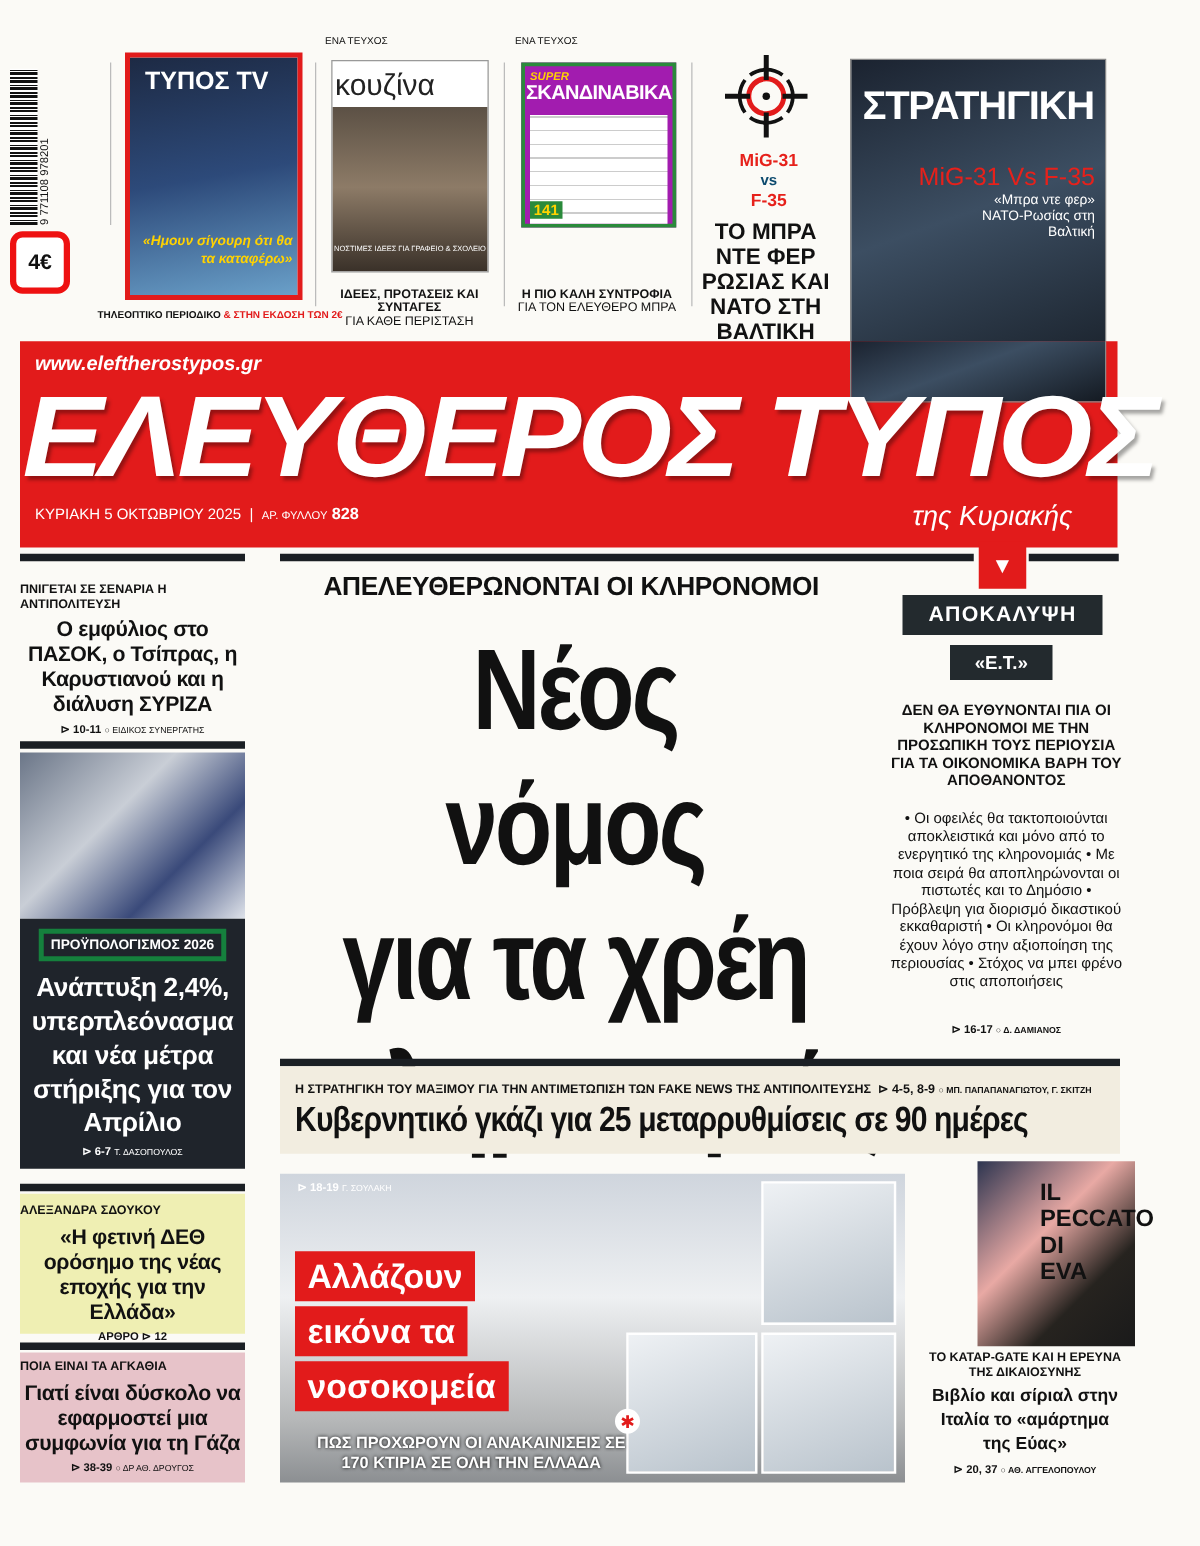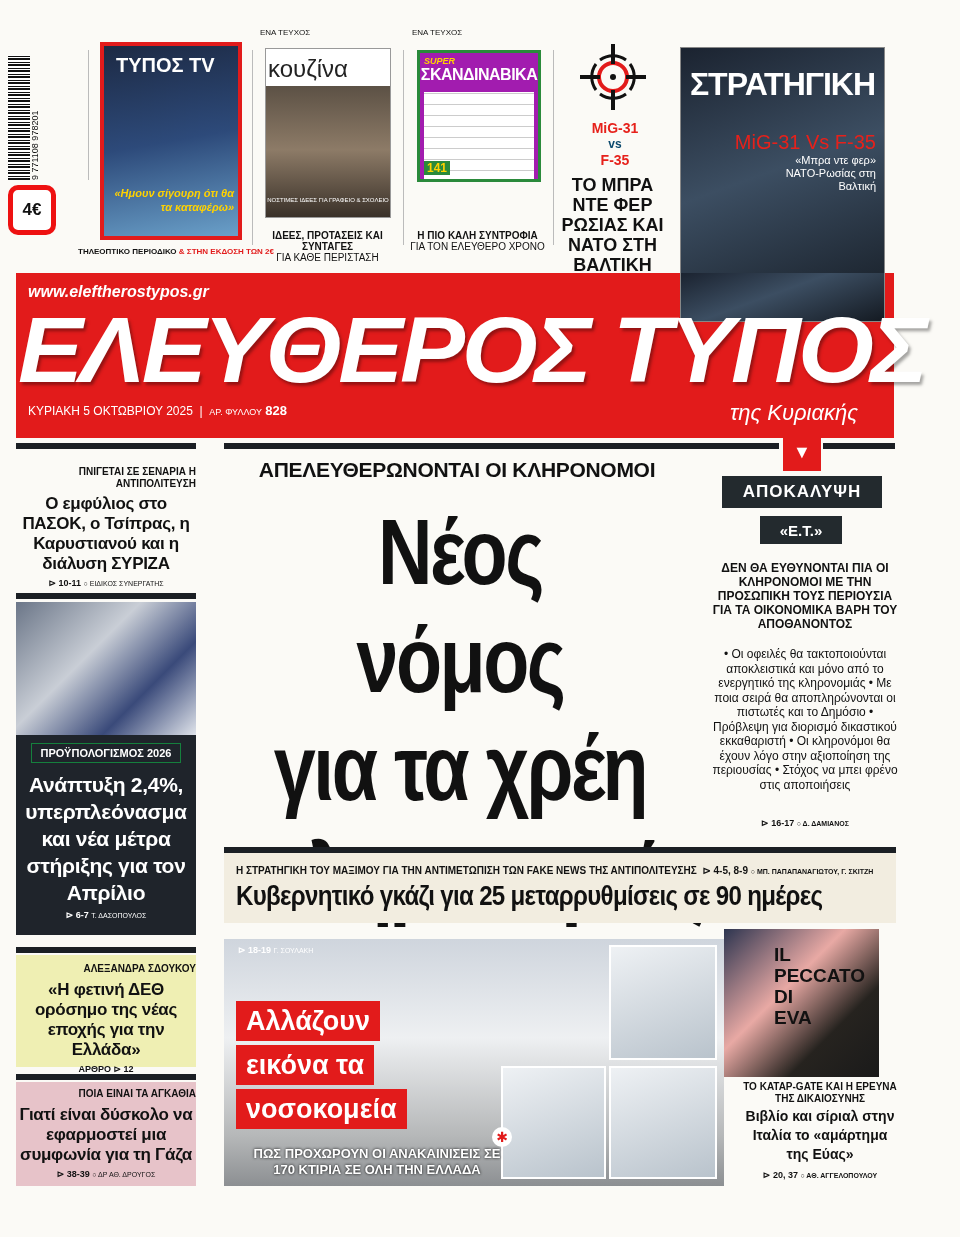--- a/index.html
+++ b/index.html
@@ -26,27 +26,27 @@
 .strat-mig{color:#e6211b;font-weight:normal;font-size:20px;text-align:right;padding-right:8px;margin-top:28px}
 .strat-sub{color:#fff;font-size:11px;text-align:right;padding-right:8px;line-height:13px}
 .target{left:578px;top:42px;width:70px;height:70px}
 .mig{left:560px;top:120px;width:110px;text-align:center;color:#e6211b;font-weight:bold;font-size:14px;line-height:16px}
 .mig .vs{color:#0c4a6e;font-size:12px}
 .mig-h{left:555px;top:175px;width:115px;text-align:center;font-weight:bold;font-size:18px;line-height:20px}
 
 .rule{height:6px;background:#1b1f24}
 
 .lbox{left:16px;width:180px}
-.kicker{text-align:right;font-weight:bold;font-size:10px;line-height:12px}
+.kicker{text-align:left;font-weight:bold;font-size:10px;line-height:12px}
 .lhead{text-align:center;font-weight:bold;font-size:17px;line-height:20px;letter-spacing:-.3px}
 .ref{text-align:center;font-size:9px;font-weight:bold;margin-top:4px}
 .ref .au{font-weight:normal;font-size:7px}
 .photo{background:linear-gradient(135deg,#6b7688,#c9ced6 40%,#3a4a7a 70%,#dfe3ea);}
 .budget{left:16px;top:735px;width:180px;height:200px;background:#1f242b;color:#fff}
-.budget .tag{margin:8px auto 0;width:150px;border:1px solid #15803d;text-align:center;font-size:11px;font-weight:bold;padding:3px 0}
+.budget .tag{margin:8px auto 0;width:150px;border:4px solid #15803d;text-align:center;font-size:11px;font-weight:bold;padding:3px 0}
 .budget .lhead{color:#fff;font-size:21px;line-height:27px;margin-top:8px}
 .yellow{background:#efefb3}
 .pink{background:#e7c3c9}
 
 .kick-c{left:232px;top:458px;width:450px;text-align:center;font-weight:bold;font-size:21px;letter-spacing:-.3px}
 .mainhead{left:225px;top:498px;width:470px;text-align:center;font-weight:bold;font-size:92px;line-height:108px;letter-spacing:-3px;transform:scaleX(.82);transform-origin:center top}
 
 .tri{left:783px;top:433px;width:38px;height:38px;background:#e21b1b;display:flex;align-items:center;justify-content:center;color:#fff;font-size:18px}
 .apok{left:722px;top:476px;width:160px;height:32px;background:#232a2e;color:#fff;font-weight:bold;font-size:17px;display:flex;align-items:center;justify-content:center;letter-spacing:1px}
 .et{left:760px;top:516px;width:82px;height:28px;background:#232a2e;color:#fff;font-weight:bold;font-size:15px;display:flex;align-items:center;justify-content:center}
@@ -57,21 +57,21 @@
 .band{left:224px;top:853px;width:672px;height:70px;background:#f2ede0}
 .band-k{left:236px;top:865px;font-weight:bold;font-size:10px}
 .band-h{left:236px;top:880px;font-weight:bold;font-size:28px;letter-spacing:-.8px;transform:scaleX(.86);transform-origin:left}
 
 .hosp{left:224px;top:939px;width:500px;height:247px;background:linear-gradient(180deg,#cfd5dd,#eef0f2 40%,#b5b7b8 80%,#8c8f92)}
 .hosp .h{position:absolute;left:12px;background:#e21b1b;color:#fff;font-weight:bold;font-size:27px;padding:0 10px;line-height:40px}
 .hosp .sm{position:absolute;border:2px solid #fff;background:linear-gradient(160deg,#eef1f4,#b9c3cc)}
 .hosp .cap{position:absolute;left:18px;top:207px;width:270px;text-align:center;color:#fff;font-weight:bold;font-size:13px;line-height:16px;text-shadow:0 0 3px #000}
 .hosp .r{position:absolute;left:14px;top:6px;color:#fff;font-size:9px;font-weight:bold}
 
-.eva{left:724px;top:929px;width:155px;height:148px;background:linear-gradient(135deg,#2d3550,#e8a9a4 40%,#26231f 70%,#1a1a1a)}
+.eva{left:782px;top:929px;width:126px;height:148px;background:linear-gradient(135deg,#2d3550,#e8a9a4 40%,#26231f 70%,#1a1a1a)}
 .eva .t{position:absolute;left:50px;top:15px;color:#111;font-weight:bold;font-size:19px;line-height:21px}
 .eva-k{left:740px;top:1081px;width:160px;text-align:center;font-weight:bold;font-size:10px;line-height:12px}
 .eva-h{left:740px;top:1107px;width:160px;text-align:center;font-weight:bold;font-size:14px;line-height:19px}
 .eva-r{left:740px;top:1170px;width:160px;text-align:center;font-weight:bold;font-size:9px}
 </style>
 </head>
 <body>
 
 <div class="abs barcode"></div>
 <div class="abs" style="left:30px;top:55px;width:10px;height:125px;writing-mode:vertical-rl;transform:rotate(180deg);font-size:9px">9 771108 978201</div>
@@ -101,21 +101,21 @@
 
 <div class="abs ena" style="left:412px;top:28px">ΕΝΑ ΤΕΥΧΟΣ</div>
 <div class="abs mag" style="left:417px;top:50px;width:124px;height:132px;background:#a21caf;border:3px solid #2a8a3b">
   <div style="color:#ffd200;font-weight:bold;font-size:9px;margin:3px 0 0 4px;font-style:italic">SUPER</div>
   <div style="color:#fff;font-weight:bold;font-size:16px;text-align:center;letter-spacing:-.5px">ΣΚΑΝΔΙΝΑΒΙΚΑ</div>
   <div style="margin:8px 4px 0;height:100px;background:repeating-linear-gradient(0deg,#fff 0 10px,#ccc 10px 11px)"></div>
   <div style="position:absolute;left:4px;bottom:4px;color:#ffd200;font-weight:bold;font-size:12px;background:#2a8a3b;padding:0 3px">141</div>
 </div>
 <div class="abs mag-cap" style="left:405px;top:230px;width:145px">
     <div>Η ΠΙΟ ΚΑΛΗ ΣΥΝΤΡΟΦΙΑ</div>
-    <div class="thin">ΓΙΑ ΤΟΝ ΕΛΕΥΘΕΡΟ ΧΡΟΝΟ</div>
+    <div class="thin">ΓΙΑ ΤΟΝ ΕΛΕΥΘΕΡΟ ΜΠΡΑ</div>
   </div>
 
 <div class="abs vline" style="left:553px;top:50px;height:195px"></div>
 
 <svg class="abs target" viewBox="0 0 70 70">
   <circle cx="35" cy="35" r="14" fill="none" stroke="#e21b1b" stroke-width="4"></circle>
   <path d="M35 2v20M35 48v20M2 35h20M48 35h20" stroke="#111" stroke-width="4"></path>
   <path d="M18 22a22 22 0 0 0 0 26M52 22a22 22 0 0 1 0 26M22 18a22 22 0 0 1 26 0M22 52a22 22 0 0 0 26 0" stroke="#111" stroke-width="3" fill="none"></path>
   <circle cx="35" cy="35" r="3" fill="#111"></circle>
 </svg>

